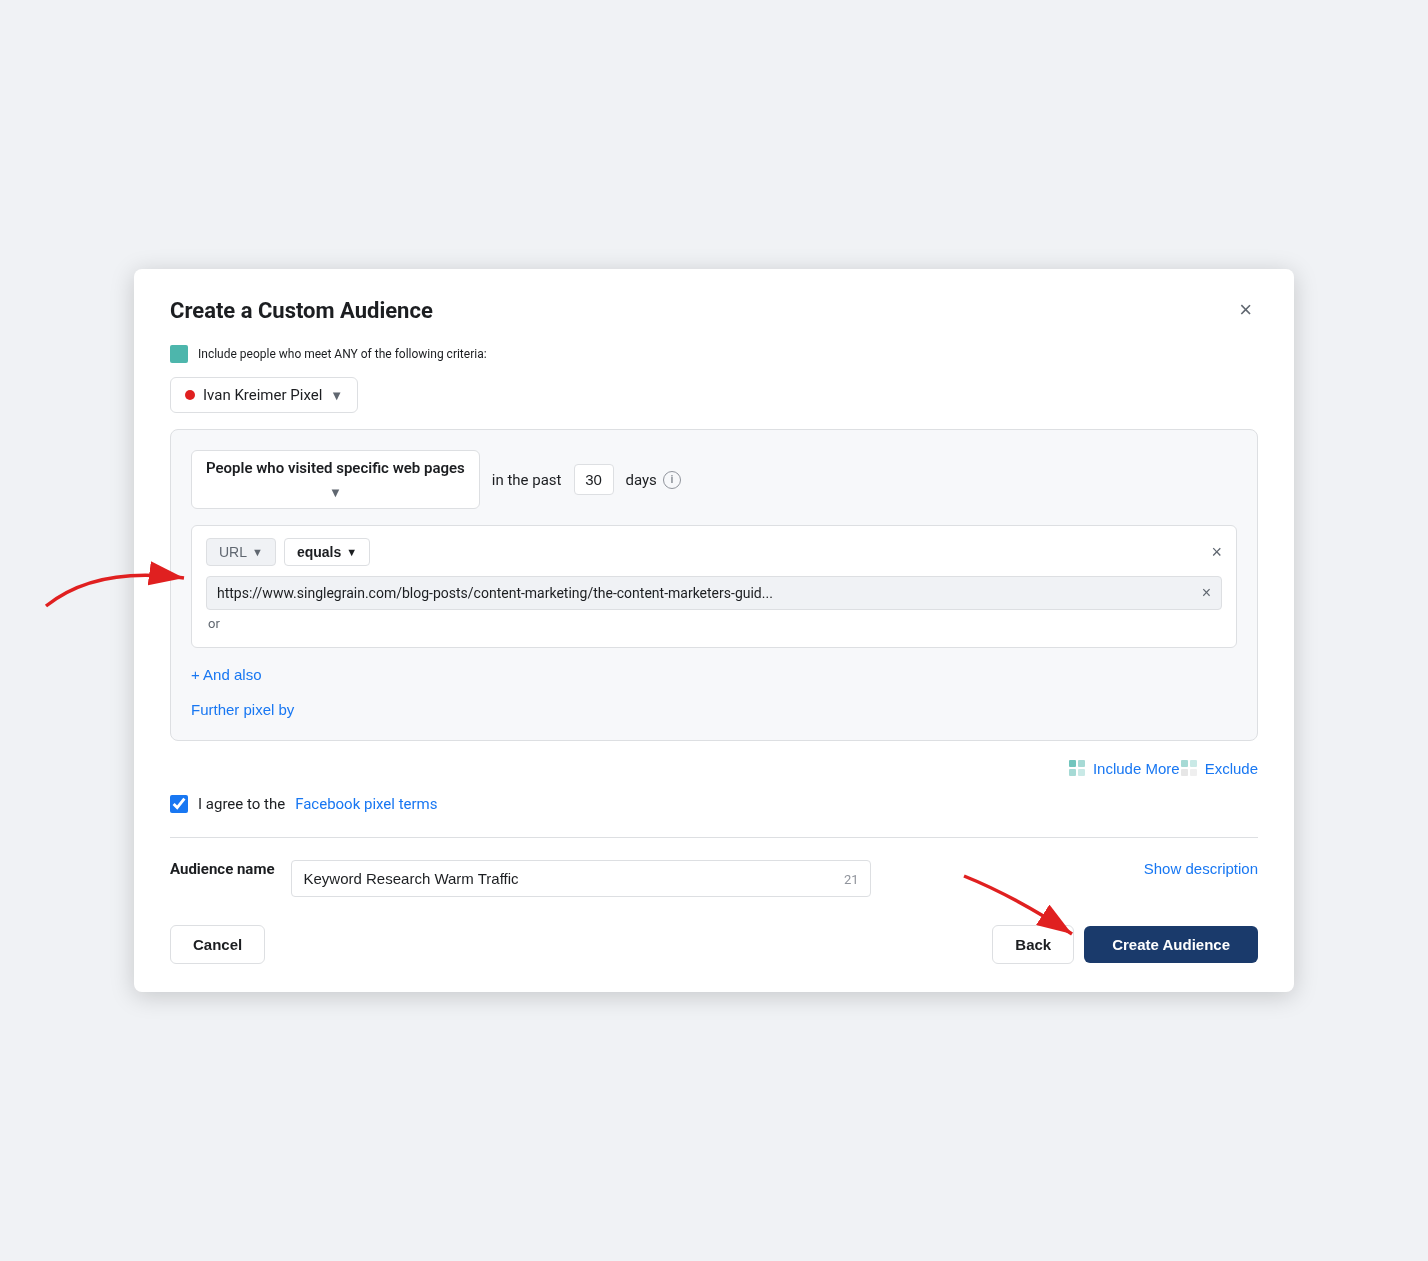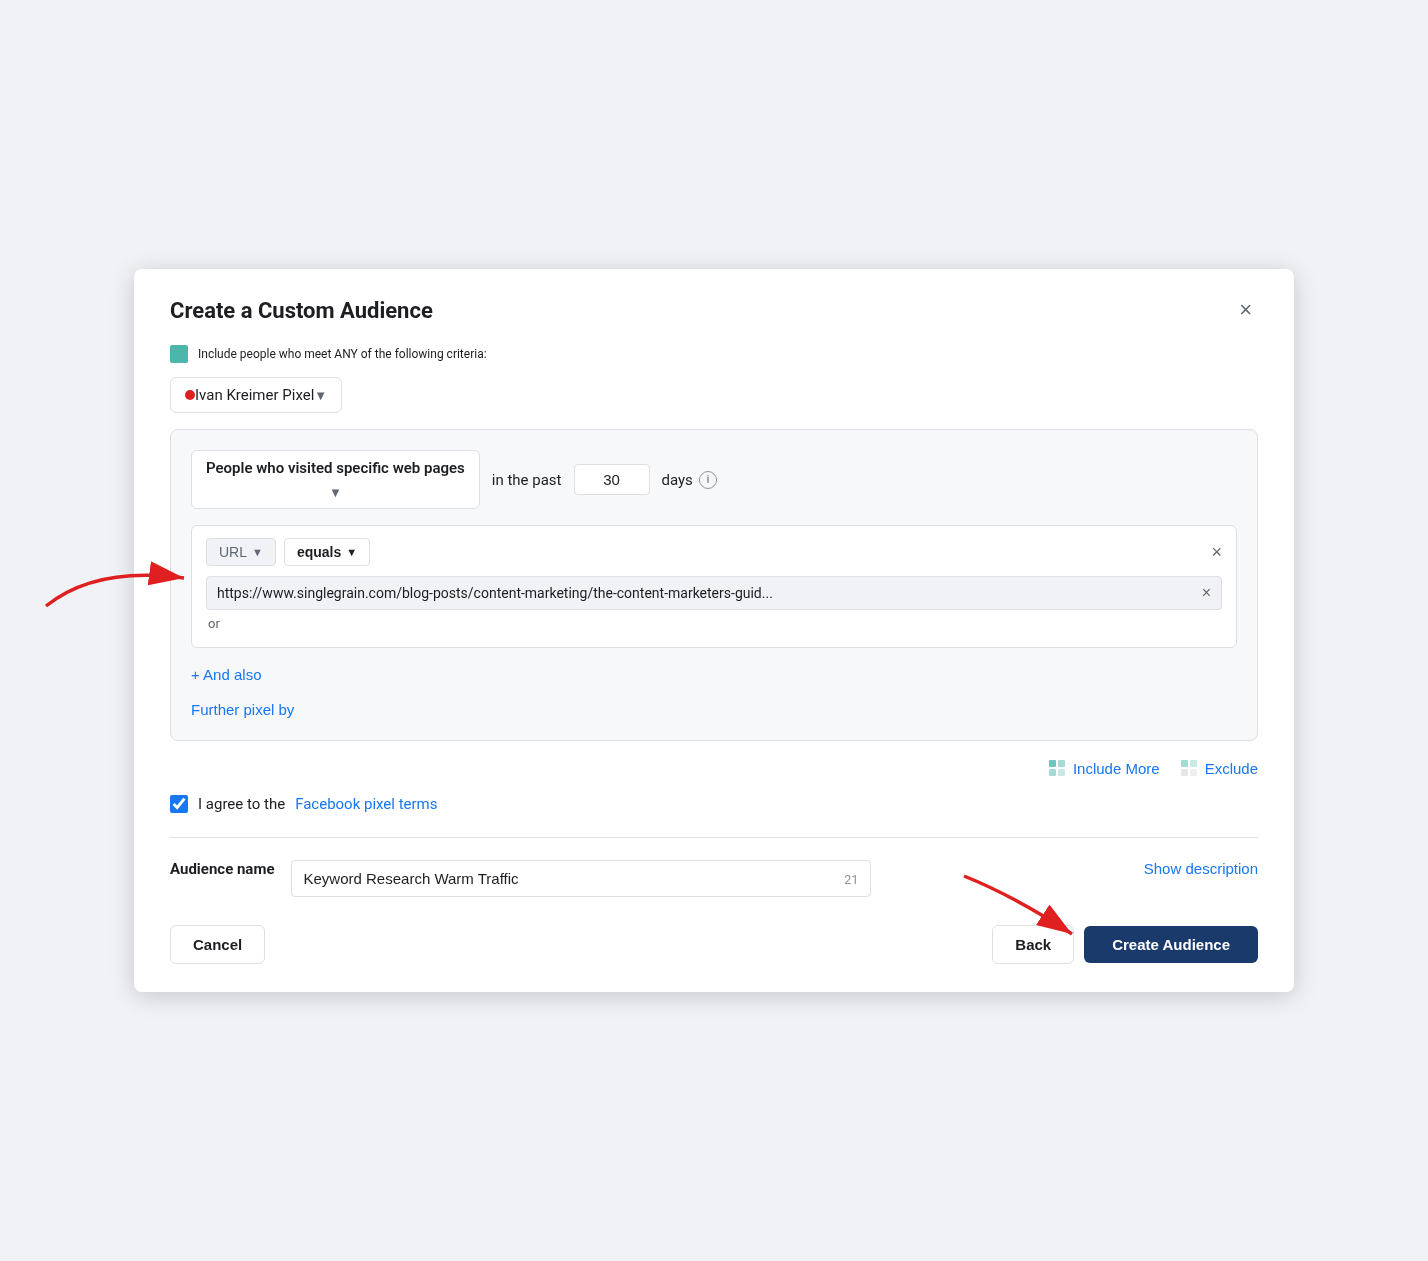--- a/index.html
+++ b/index.html
@@ -52,21 +52,21 @@
     .teal-square {
       width: 18px;
       height: 18px;
       background: #4db6ac;
       border-radius: 2px;
       flex-shrink: 0;
     }
     .pixel-dropdown {
       display: inline-flex;
       align-items: center;
-      gap: 0;
+      gap: 8px;
       border: 1.5px solid #dddfe2;
       border-radius: 6px;
       padding: 8px 14px;
       background: #fff;
       cursor: pointer;
       font-size: 15px;
       color: #1c1e21;
       margin-bottom: 16px;
     }
     .red-dot {
@@ -105,21 +105,21 @@
     }
     .in-past-label {
       font-size: 15px;
       color: #1c1e21;
     }
     .days-input {
       border: 1.5px solid #dddfe2;
       border-radius: 4px;
       padding: 6px 10px;
       font-size: 15px;
-      width: 76px;
+      width: 40px;
       text-align: center;
       color: #1c1e21;
     }
     .days-label {
       font-size: 15px;
       color: #1c1e21;
       display: flex;
       align-items: center;
       gap: 6px;
     }
@@ -227,21 +227,20 @@
       font-size: 15px;
       cursor: pointer;
       background: none;
       border: none;
       padding: 6px 0;
     }
     .include-exclude-row {
       display: flex;
       justify-content: flex-end;
       align-items: center;
-      gap: 20px;
       margin-top: 12px;
       margin-bottom: 18px;
     }
     .include-more-btn, .exclude-btn {
       display: inline-flex;
       align-items: center;
       gap: 7px;
       background: none;
       border: none;
       color: #1877f2;

